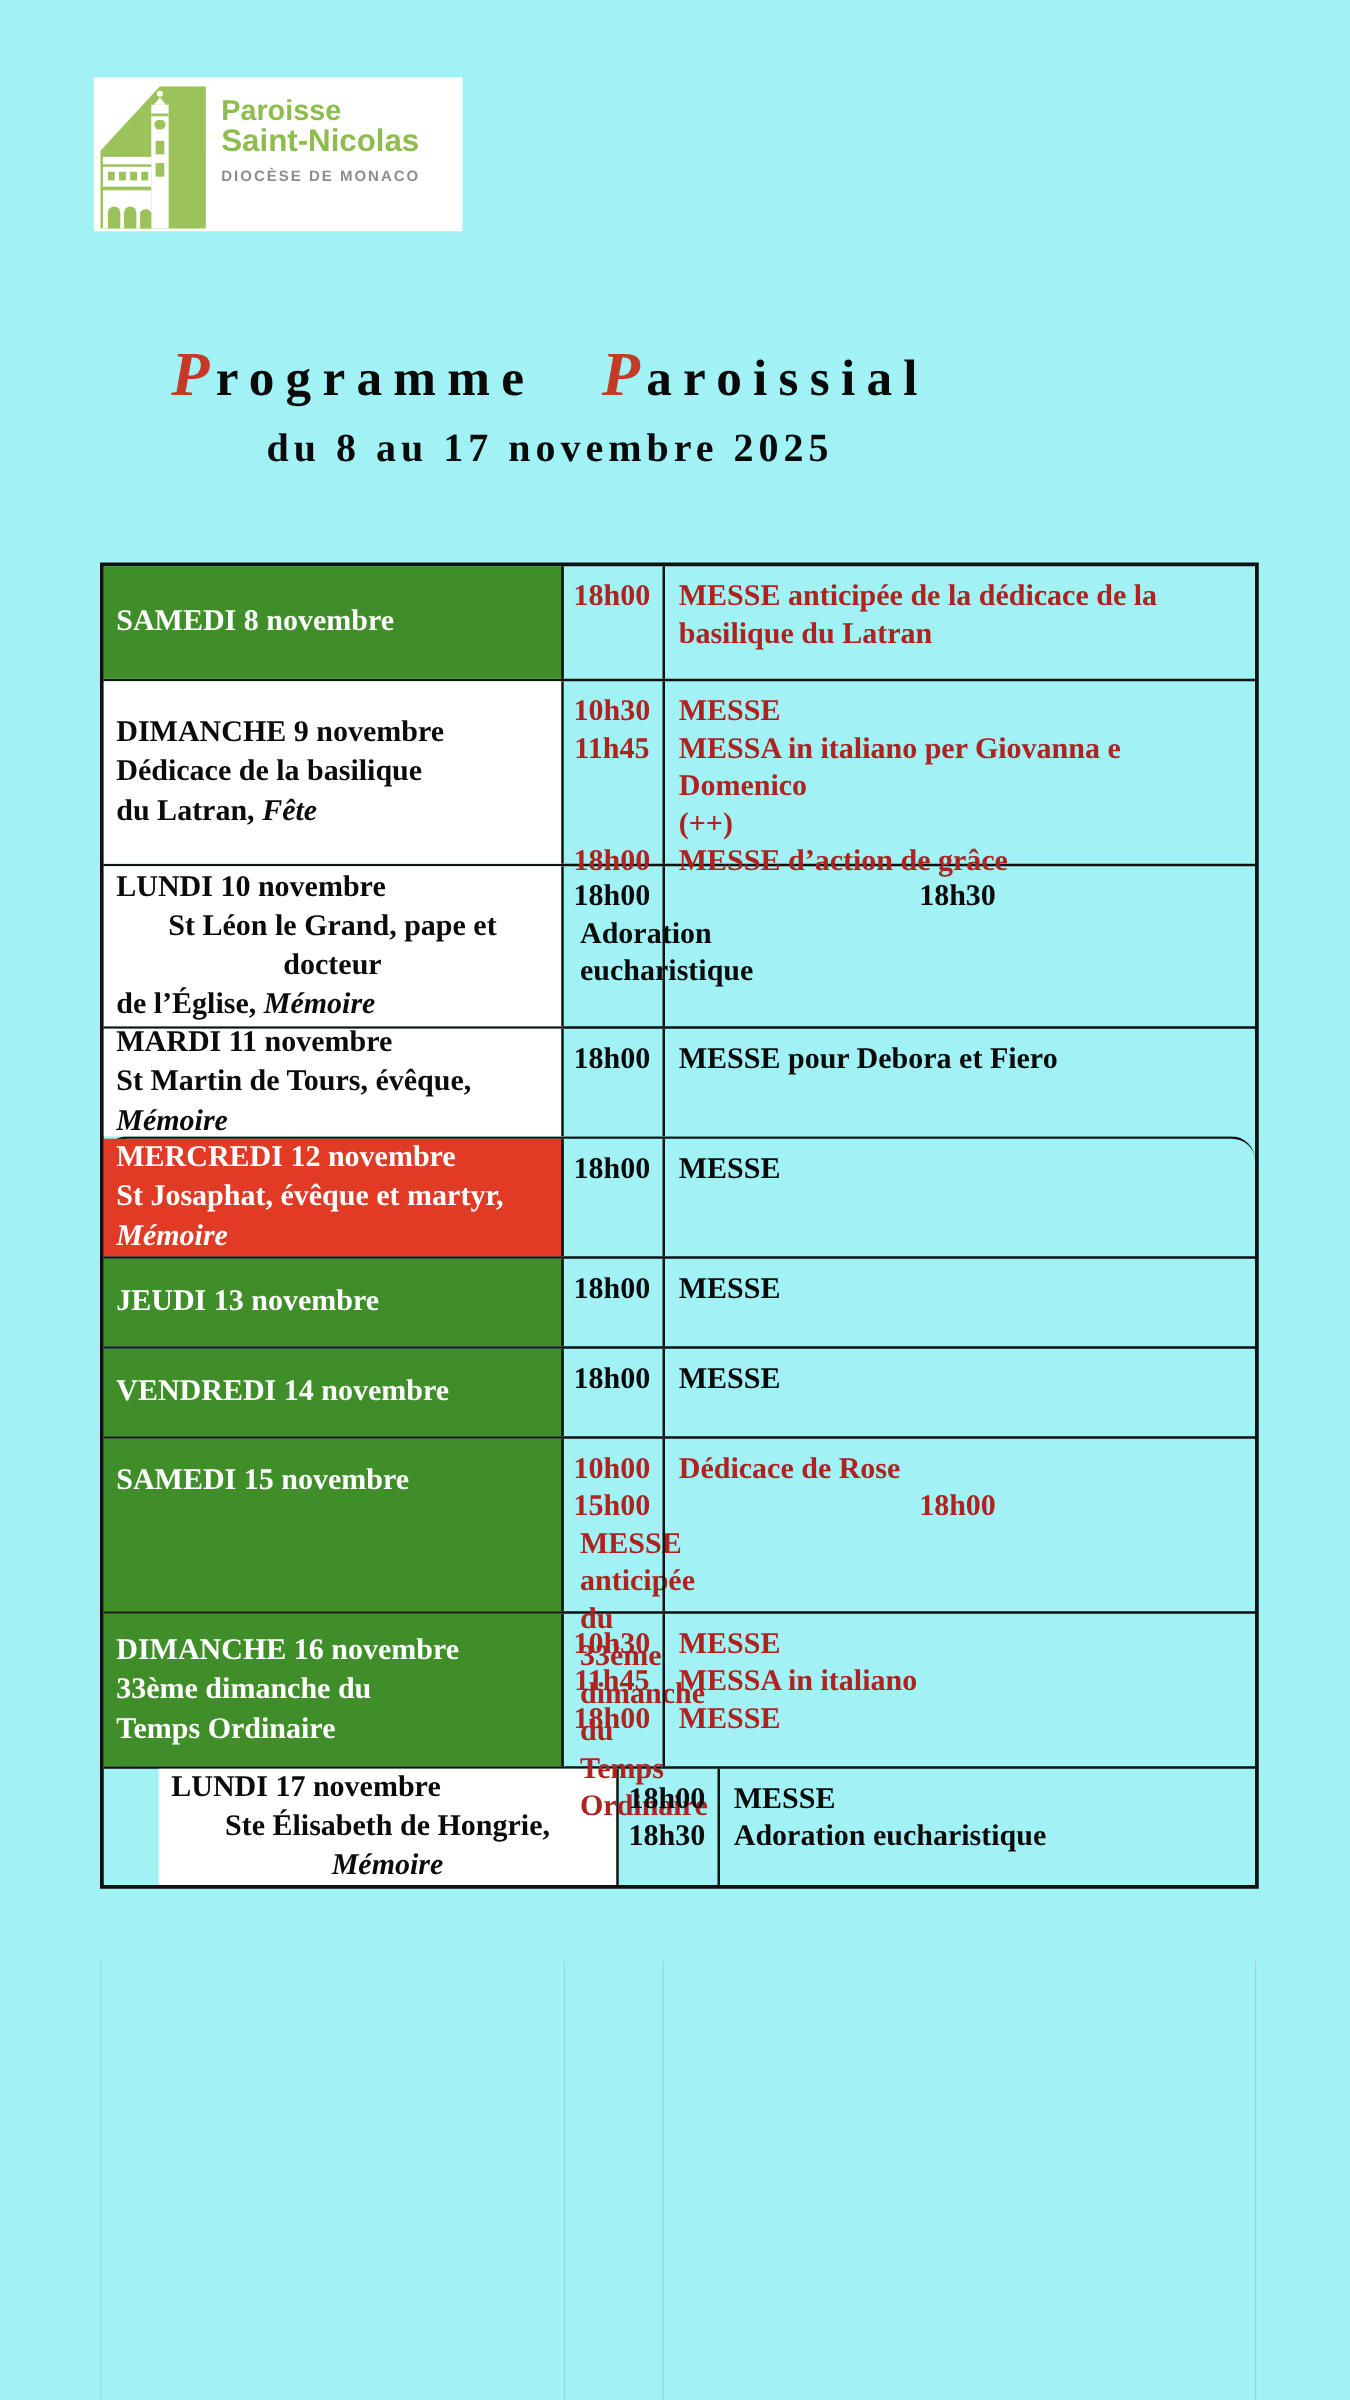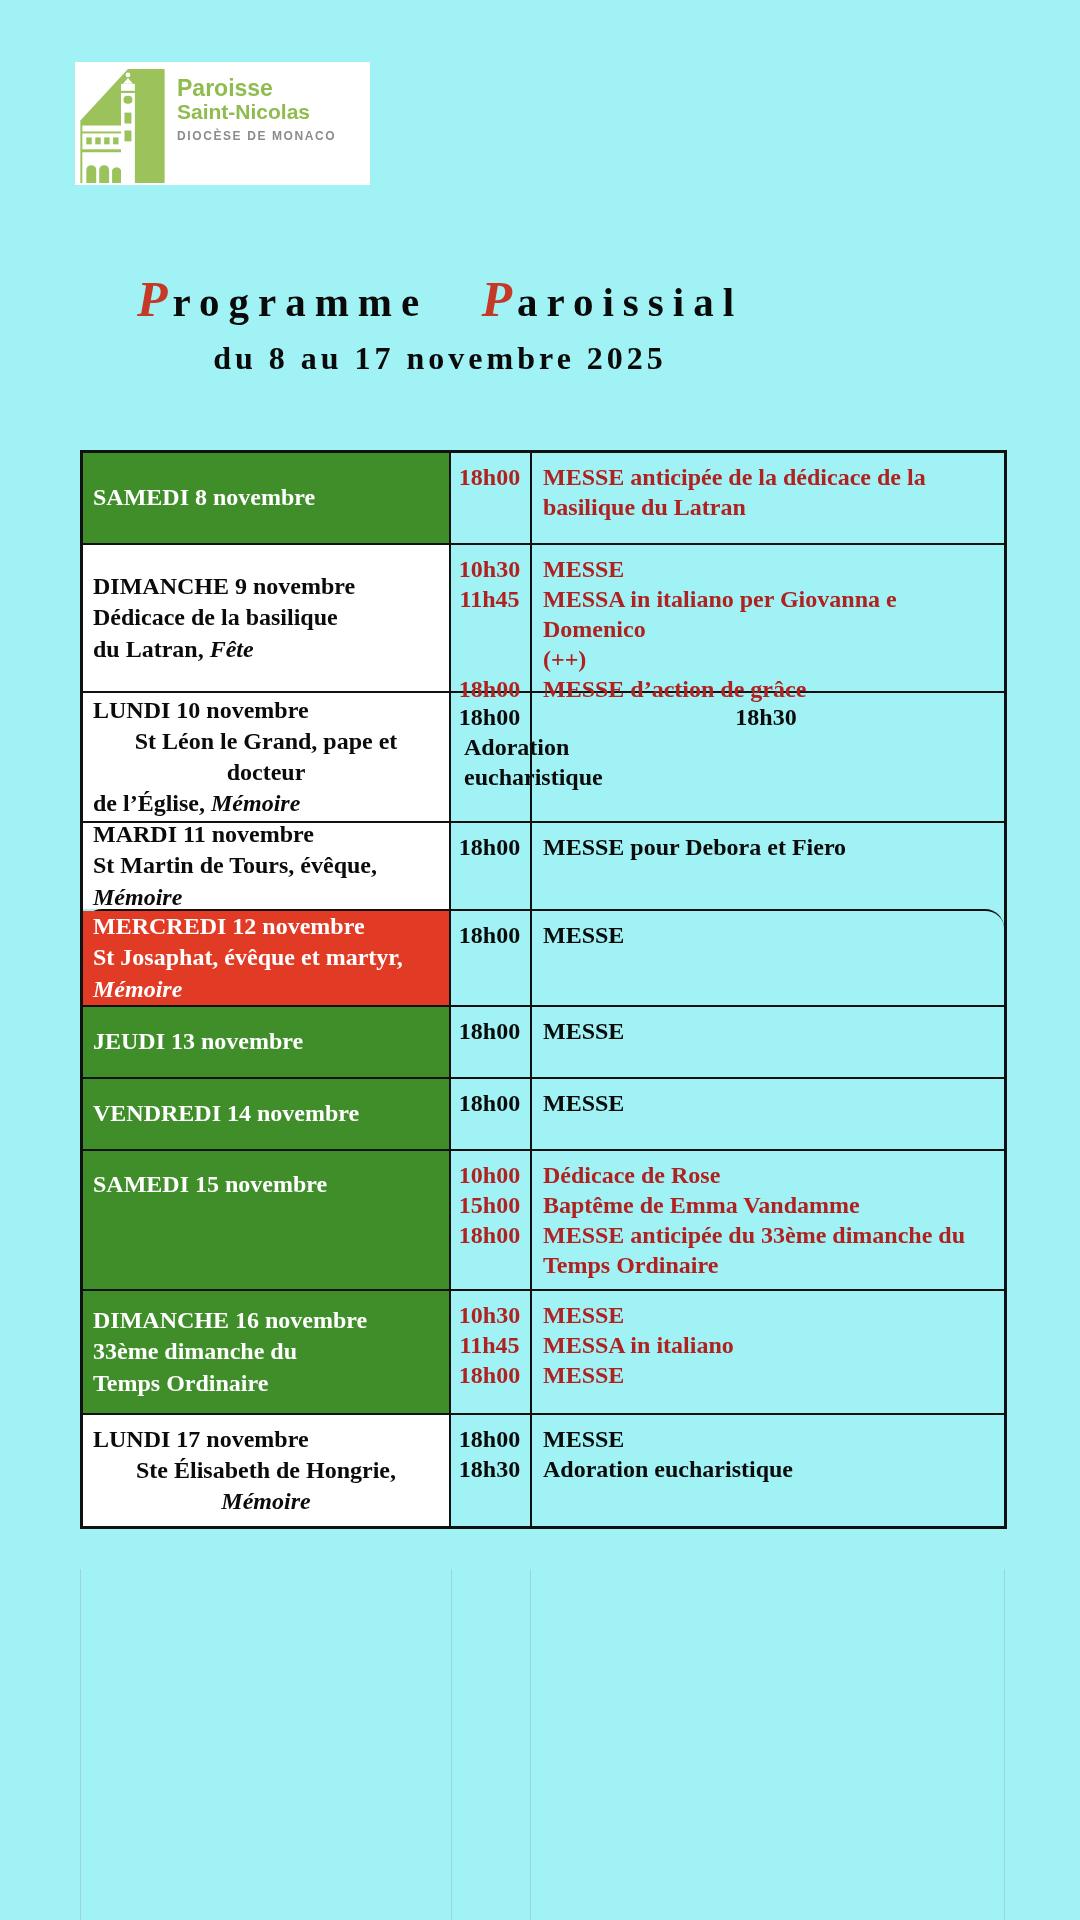--- a/index.html
+++ b/index.html
@@ -15,21 +15,21 @@
     background:var(--page-bg);
     font-family:"Liberation Serif", serif;
   }
   
   .logo-box{position:absolute;left:75px;top:62px;width:295px;height:123px;background:#fff;display:flex;align-items:flex-start;overflow:hidden}
   .logo-mark{margin:7px 0 0 5px;flex:0 0 auto}
   .f-green{fill:var(--logo-green)}
   .f-white{fill:#ffffff}
   .logo-text{margin:14px 0 0 12px;font-family:"Liberation Sans", sans-serif}
   .l1{font-size:23px;font-weight:700;color:var(--logo-text-green);line-height:1.05}
-  .l2{font-size:21px;font-weight:700;color:var(--logo-text-green);line-height:1.1}
+  .l2{font-size:25px;font-weight:700;color:var(--logo-text-green);line-height:1.1}
   .l3{font-size:12px;font-weight:600;color:var(--logo-gray);letter-spacing:1.6px;margin-top:6px;font-family:"Liberation Sans", sans-serif}
   
   .hdr{position:absolute;top:270px;left:0;width:880px;text-align:center;color:#0a0a0a}
   .t1{font-size:41px;font-weight:700;letter-spacing:9px;white-space:nowrap}
   .word{display:inline-block}
   .w2{margin-left:34px}
   .pcap{font-style:italic;font-weight:700;font-size:50px;color:var(--title-red);letter-spacing:5px}
   .sub{font-size:32px;font-weight:700;letter-spacing:4px;margin-top:12px;white-space:nowrap}
   
   .tbl{position:absolute;left:80px;top:450px;width:921px;border:3px solid var(--border)}
@@ -196,23 +196,20 @@
     <div class="row" style="height: 140px;">
       <div class="c-date green top">
         <div class="dline"><span>SAMEDI 15 novembre</span></div>
       </div>
       <div class="c-sched sched-red">
         <div class="t">10h00</div>
         <div class="e">
           <div>Dédicace de Rose</div>
         </div>
         <div class="t">15h00</div>
-        <div class="e">
-          <div>Baptême de Emma Vandamme</div>
-        </div>
         <div class="t">18h00</div>
         <div class="e">
           <div>MESSE anticipée du 33ème dimanche du</div>
           <div>Temps Ordinaire</div>
         </div>
       </div>
     </div>
     <div class="row" style="height: 124px;">
       <div class="c-date green">
         <div class="dline"><span>DIMANCHE 16 novembre</span></div>
@@ -227,21 +224,21 @@
         <div class="t">11h45</div>
         <div class="e">
           <div>MESSA in italiano</div>
         </div>
         <div class="t">18h00</div>
         <div class="e">
           <div>MESSE</div>
         </div>
       </div>
     </div>
-    <div class="row" style="height: 113px;">
+    <div class="row" style="height: 95px; padding-left: 44px;">
       <div class="c-date white">
         <div class="dline"><span>LUNDI 17 novembre</span></div>
         <div class="dline"><span>Ste Élisabeth de Hongrie, </span><span class="it">Mémoire</span></div>
       </div>
       <div class="c-sched sched-black">
         <div class="t">18h00</div>
         <div class="e">
           <div>MESSE</div>
         </div>
         <div class="t">18h30</div>

